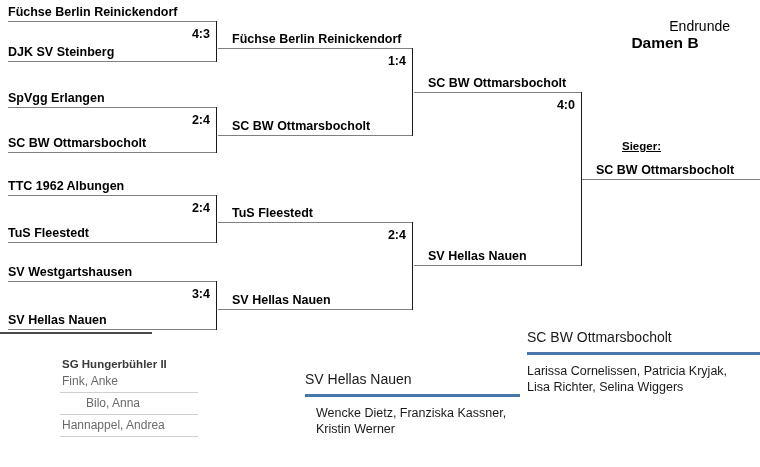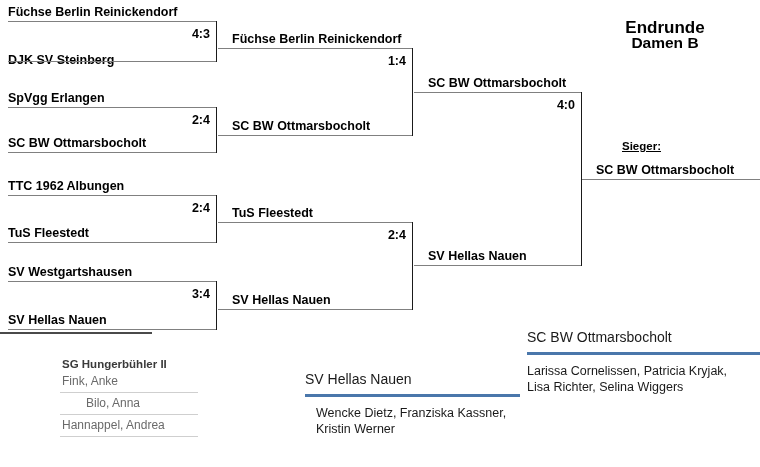--- a/index.html
+++ b/index.html
@@ -47,23 +47,23 @@
     font-weight: bold;
     font-size: 12.5px;
     line-height: 14px;
     text-align: right;
     white-space: nowrap;
   }
 
   
   .hdr-sub {
     position: absolute;
-    font-size: 17px;
-    font-weight: bold;
-    text-align: center;
+    font-size: 14px;
+    font-weight: normal;
+    text-align: right;
     white-space: nowrap;
   }
   .hdr-main {
     position: absolute;
     font-size: 15.5px;
     font-weight: bold;
     text-align: center;
     white-space: nowrap;
   }
 
@@ -123,21 +123,21 @@
 </head>
 <body>
 
 <div id="stage">
 
   <div class="hdr-sub" style="left:600px; top:18px; width:130px;">Endrunde</div>
   <div class="hdr-main" style="left:600px; top:34px; width:130px;">Damen B</div>
 
   <div class="slot" style="left:4px; top:5px;">Füchse Berlin Reinickendorf</div>
   <div class="rule" style="left:8px; top:21px; width:208px;"></div>
-  <div class="slot" style="left:4px; top:45px;margin-top:8px;">DJK SV Steinberg</div>
+  <div class="slot" style="left:4px; top:45px;">DJK SV Steinberg</div>
   <div class="rule" style="left:8px; top:61px; width:208px;"></div>
   <div class="vline" style="left:216px; top:21px; height:41px;"></div>
   <div class="score" style="left:160px; top:27px; width:50px;">4:3</div>
 
   <div class="slot" style="left:4px; top:91px;">SpVgg Erlangen</div>
   <div class="rule" style="left:8px; top:107px; width:208px;"></div>
   <div class="slot" style="left:4px; top:136px;">SC BW Ottmarsbocholt</div>
   <div class="rule" style="left:8px; top:152px; width:208px;"></div>
   <div class="vline" style="left:216px; top:107px; height:46px;"></div>
   <div class="score" style="left:160px; top:113px; width:50px;">2:4</div>

